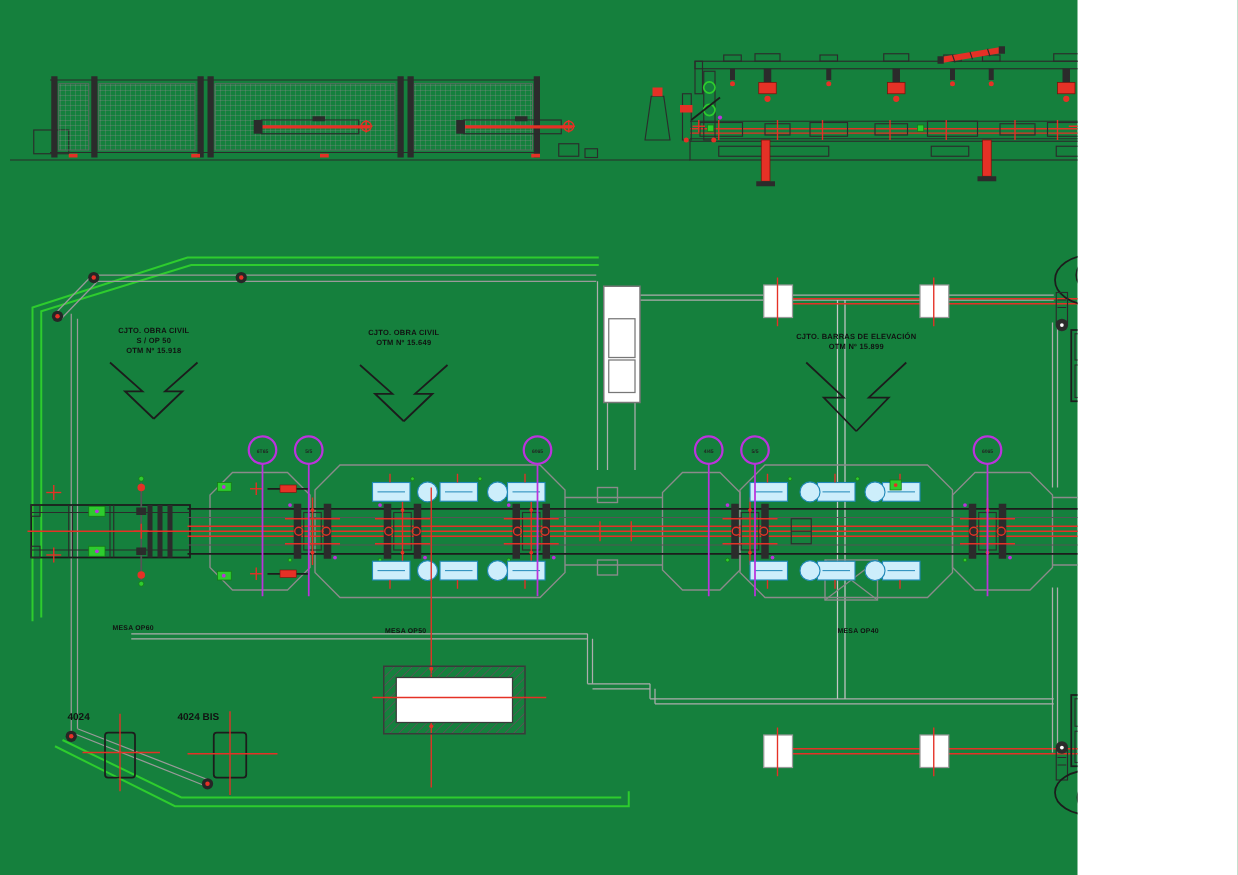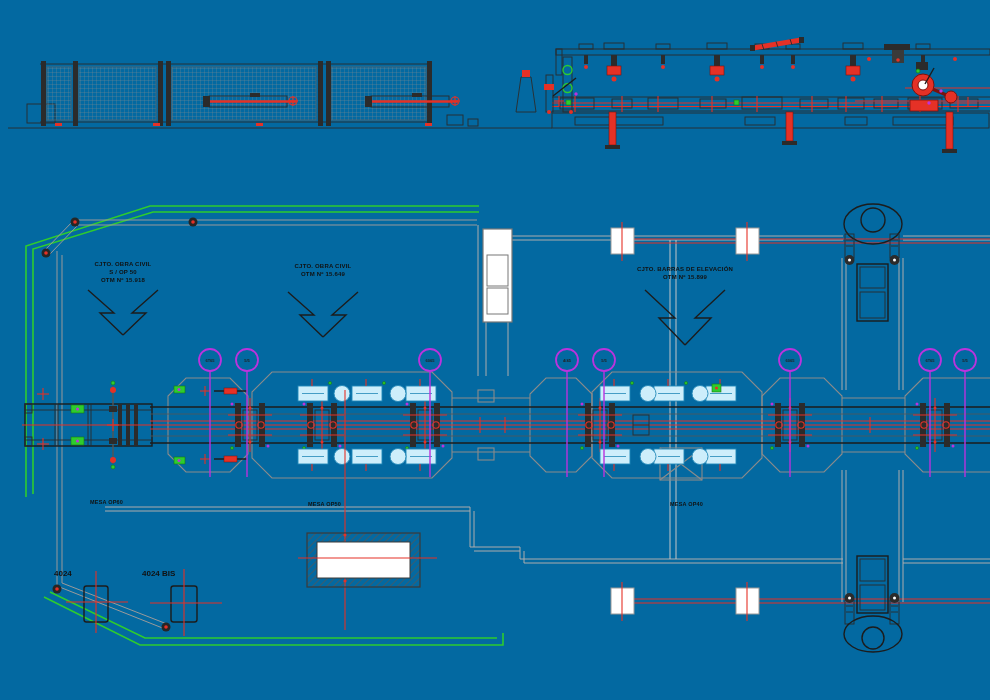--- a/index.html
+++ b/index.html
@@ -1,16 +1,16 @@
 <!DOCTYPE html>
 <html><head>
 <meta charset="utf-8">
 <style>
   html,body{margin:0;padding:0;background:#fff;}
-  .canvas{position:relative;width:990px;height:700px;background:#0369a1;overflow:hidden;}
+  .canvas{position:relative;width:862px;height:700px;background:#15803d;overflow:hidden;}
   svg{display:block;}
   .ink{stroke:#1c1c1c;fill:none;stroke-width:1.4;}
   .ink2{stroke:#2b2b2b;fill:none;stroke-width:0.9;}
   .dk{fill:#2b2b2b;}
   .wall{stroke:#adadad;fill:none;stroke-width:1;}
   .wall2{stroke:#8b8b8b;fill:none;stroke-width:1.1;}
   .fence{stroke:#9a9a9a;fill:none;stroke-width:1;}
   .red{stroke:#e53126;fill:none;stroke-width:1.1;}
   .fred{fill:#e53126;}
   .green{stroke:#2ecc2e;fill:none;stroke-width:1.6;}

